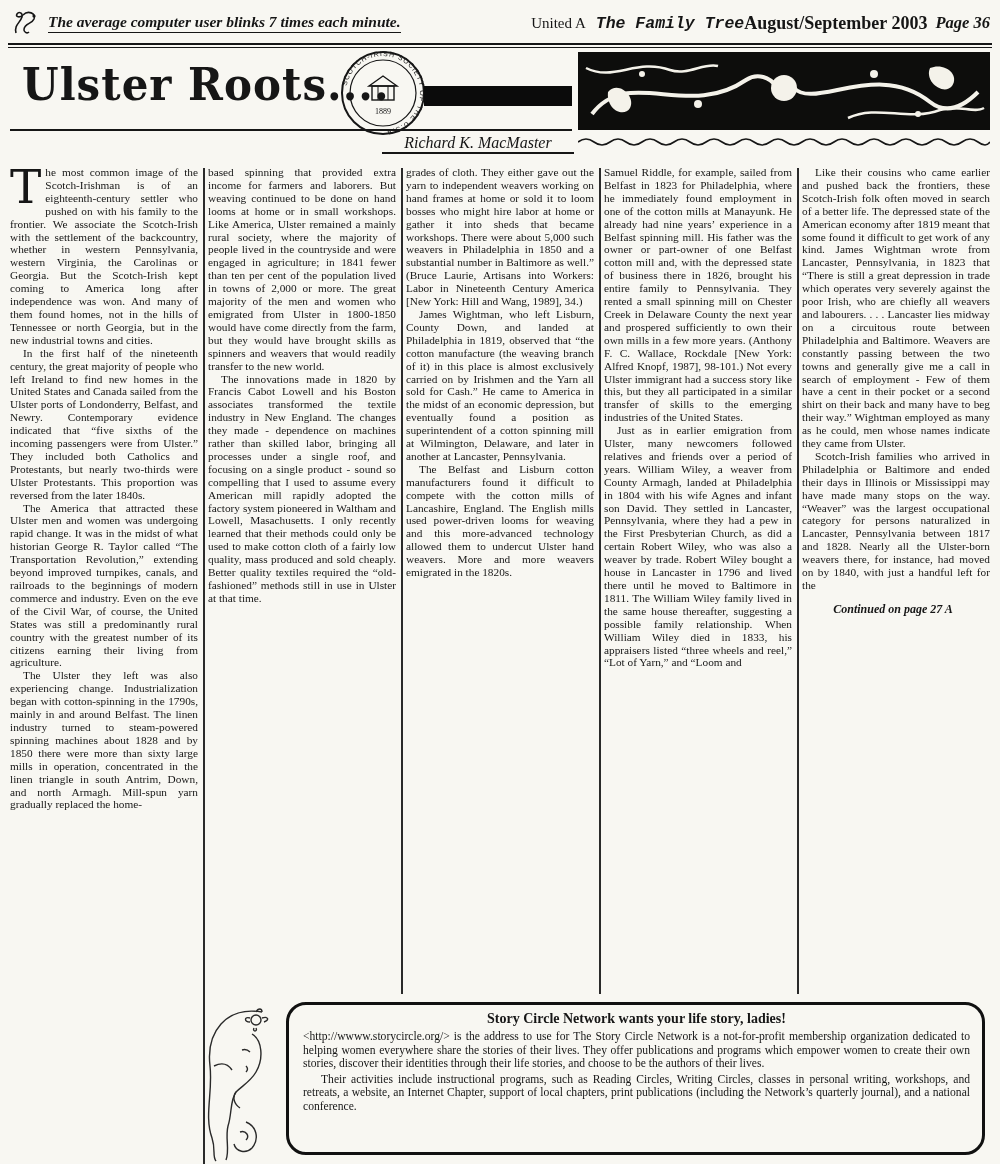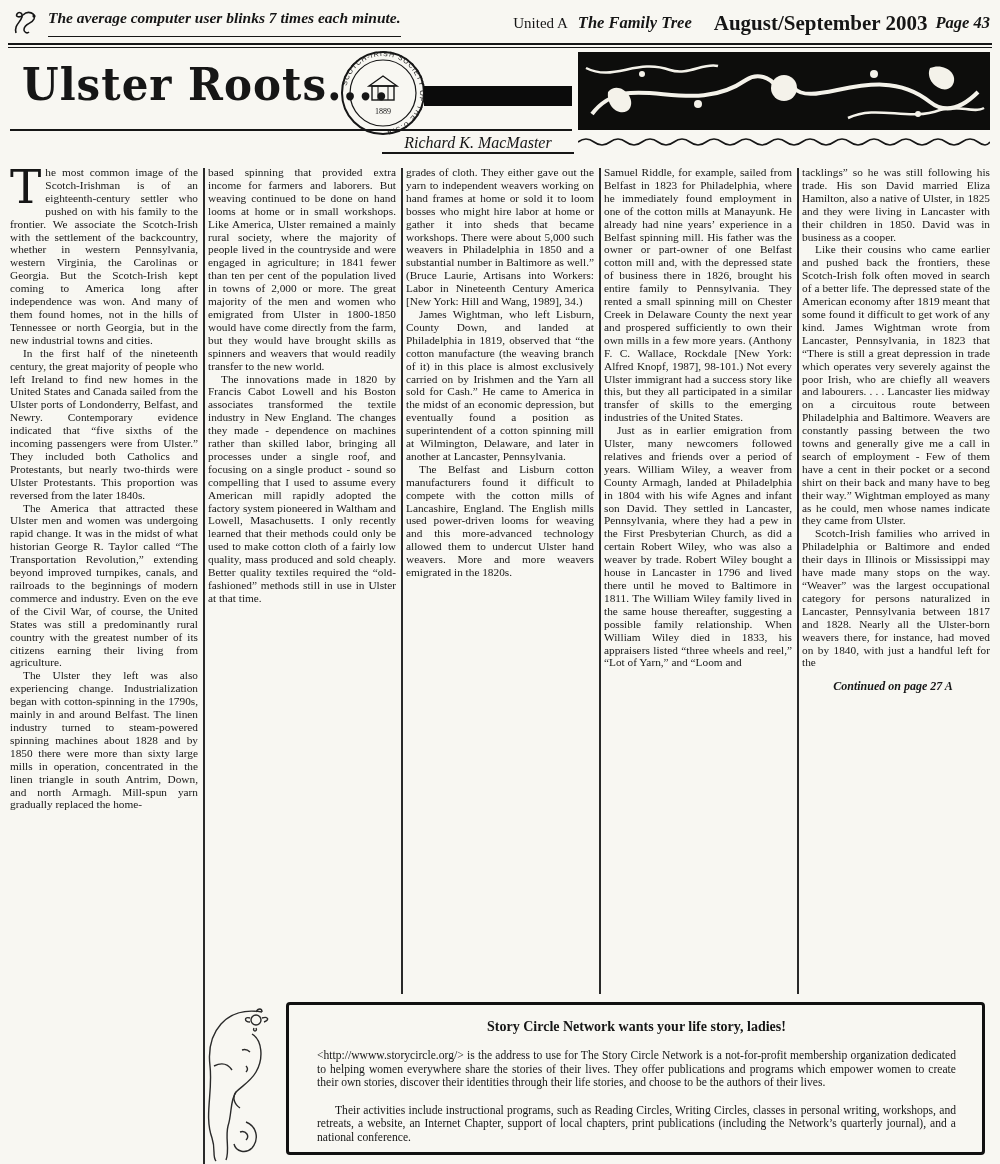--- a/index.html
+++ b/index.html
@@ -5,25 +5,25 @@
   * { box-sizing: border-box; }
   body { margin: 0; background: #888; }
   .page {
     position: relative; width: 1000px; height: 1164px; margin: 0 auto;
     background: #f8f7f2; color: #161616; overflow: hidden;
     font-family: "Liberation Serif", serif;
   }
   
   .topbar { position: absolute; top: 6px; left: 10px; right: 10px; height: 34px; display: flex; align-items: center; }
   .ornament { width: 32px; height: 32px; flex: 0 0 auto; }
-  .tagline { font-style: italic; font-weight: bold; font-size: 15.5px; border-bottom: 1.5px solid #161616; margin-left: 6px; padding-bottom: 9px; }
+  .tagline { font-style: italic; font-weight: bold; font-size: 15.5px; border-bottom: 1.5px solid #161616; margin-left: 6px; padding-bottom: 1px; }
   .topspacer { flex: 1; }
   .section { font-size: 15px; margin-right: 10px; }
-  .pubname { font-weight: bold; font-style: italic; font-size: 16.5px; margin-right: 22px; }
-  .pubdate { font-size: 21px; font-weight: bold; margin-right: 8px; }
+  .pubname { font-weight: bold; font-style: italic; font-size: 16.5px; margin-right: 0; font-family: Liberation Mono, monospace; }
+  .pubdate { font-size: 18px; font-weight: bold; margin-right: 8px; }
   .pagenum { font-weight: bold; font-style: italic; font-size: 16.5px; }
   .header-rule { position: absolute; top: 43px; left: 8px; right: 8px; height: 5px; border-top: 2px solid #161616; border-bottom: 1.5px solid #161616; }
   
   .masthead-title {
     position: absolute; left: 22px; top: 60px; font-family: "DejaVu Serif", serif;
     font-weight: bold; font-size: 42px; letter-spacing: 1px; transform: scaleY(1.05);
   }
   .seal { position: absolute; left: 340px; top: 50px; width: 86px; height: 86px; }
   .blackbar { position: absolute; left: 424px; top: 86px; width: 148px; height: 20px; background: #0b0b0b; }
   .banner { position: absolute; left: 578px; top: 52px; width: 412px; height: 78px; }
@@ -36,44 +36,44 @@
   .col { width: 188px; flex: 0 0 auto; }
   .para { margin: 0; text-indent: 13px; text-align: justify; font-size: 11.3px; line-height: 12.9px; }
   .para.cont { text-indent: 0; }
   .dropcap { float: left; font-size: 47px; line-height: 37px; padding: 2px 4px 0 0; font-family: "DejaVu Serif", serif; }
   .continued { margin: 10px 6px 0 0; text-align: center; font-weight: bold; font-style: italic; font-size: 12px; }
   .vrule { position: absolute; width: 1.5px; background: #2a2a2a; top: 168px; height: 826px; }
   .vrule.ext { top: 994px; height: 170px; }
   
   .story-box {
     position: absolute; left: 286px; top: 1002px; width: 699px; height: 153px;
-    border: 3px solid #111; border-radius: 4px; padding: 12px 12px 4px 14px; background: #f8f7f2;
+    border: 3px solid #111; border-radius: 20px; padding: 4px 12px 4px 14px; background: #f8f7f2;
   }
   .story-title { text-align: center; font-weight: bold; font-size: 14px; margin: 2px 0 3px 0; }
-  .fpara { margin: 14px; text-align: justify; font-size: 11.6px; line-height: 13.6px; }
+  .fpara { margin: 0; text-align: justify; font-size: 11.6px; line-height: 13.6px; }
   .fpara.findent { text-indent: 18px; margin-top: 2px; }
   .woman { position: absolute; left: 190px; top: 1004px; width: 104px; height: 158px; }
 </style>
 </head>
 <body>
 
 <div class="page">
 
   <div class="topbar">
     <svg class="ornament" viewBox="0 0 32 32" fill="none" stroke="#161616" stroke-width="1.6">
       <path d="M6 26 C4 18 10 16 12 10 C13 6 9 4 7 7 C5 10 10 11 13 8"></path>
       <path d="M13 8 C18 3 26 6 24 12 C22 17 15 16 14 22 C13.4 25 17 27 19 25"></path>
       <circle cx="24" cy="9" r="1.6" fill="#161616" stroke="none"></circle>
     </svg>
     <span class="tagline">The average computer user blinks 7 times each minute.</span>
     <span class="topspacer"></span>
     <span class="section">United A</span>
     <span class="pubname">The Family Tree</span>
     <span class="pubdate">August/September 2003</span>
-    <span class="pagenum">Page 43</span>
+    <span class="pagenum">Page 36</span>
   </div>
   <div class="header-rule"></div>
 
   <div class="masthead-title">Ulster Roots....</div>
 
   <svg class="seal" viewBox="0 0 86 86">
     <circle cx="43" cy="43" r="41" fill="none" stroke="#161616" stroke-width="2"></circle>
     <circle cx="43" cy="43" r="33" fill="none" stroke="#161616" stroke-width="1.2"></circle>
     <defs>
         <path id="sealcirc" d="M43,80 A37,37 0 1,1 43.01,80"></path>
@@ -127,21 +127,20 @@
         <p class="para cont">grades of cloth.  They either gave out the yarn to independent weavers working on hand frames at home or sold it to loom bosses who might hire labor at home or gather it into sheds that became workshops. There were about 5,000 such weavers in Philadelphia in 1850 and a substantial number in Baltimore as well.” (Bruce Laurie, Artisans into Workers: Labor in Nineteenth Century America [New York: Hill and Wang, 1989], 34.)</p>
         <p class="para">James Wightman, who left Lisburn, County Down, and landed at Philadelphia in 1819, observed that “the cotton manufacture (the weaving branch of it) in this place is almost exclusively carried on by Irishmen and the Yarn all sold for Cash.”  He came to America in the midst of an economic depression, but eventually found a position as superintendent of a cotton spinning mill at Wilmington, Delaware, and later in another at Lancaster, Pennsylvania.</p>
         <p class="para">The Belfast and Lisburn cotton manufacturers found it difficult to compete with the cotton mills of Lancashire, England.  The English mills used power-driven looms for weaving and this more-advanced technology allowed them to undercut Ulster hand weavers.  More and more weavers emigrated in the 1820s.</p>
       </div>
     <div class="col">
         <p class="para cont">Samuel Riddle, for example, sailed from Belfast in 1823 for Philadelphia, where he immediately found employment in one of the cotton mills at Manayunk.  He already had nine years’ experience in a Belfast spinning mill.  His father was the owner or part-owner of one Belfast cotton mill and, with the depressed state of business there in 1826, brought his entire family to Pennsylvania.  They rented a small spinning mill on Chester Creek in Delaware County the next year and prospered sufficiently to own their own mills in a few more years. (Anthony F. C. Wallace, Rockdale [New York: Alfred Knopf, 1987], 98-101.)  Not every Ulster immigrant had a success story like this, but they all participated in a similar transfer of skills to the emerging industries of the United States.</p>
         <p class="para">Just as in earlier emigration from Ulster, many newcomers followed relatives and friends over a period of years. William Wiley, a weaver from County Armagh, landed at Philadelphia in 1804 with his wife Agnes and infant son David.  They settled in Lancaster, Pennsylvania, where they had a pew in the First Presbyterian Church, as did a certain Robert Wiley, who was also a weaver by trade.  Robert Wiley bought a house in Lancaster in 1796 and lived there until he moved to Baltimore in 1811.  The William Wiley family lived in the same house thereafter, suggesting a possible family relationship.  When William Wiley died in 1833, his appraisers listed “three wheels and reel,” “Lot of Yarn,” and “Loom and</p>
       </div>
     <div class="col">
       <div>
-          <p class="para cont">tacklings” so he was still following his trade.  His son David married Eliza Hamilton, also a native of Ulster, in 1825 and they were living in Lancaster with their children in 1850.  David was in business as a cooper.</p>
           <p class="para">Like their cousins who came earlier and pushed back the frontiers, these Scotch-Irish folk often moved in search of a better life.  The depressed state of the American economy after 1819 meant that some found it difficult to get work of any kind.  James Wightman wrote from Lancaster, Pennsylvania, in 1823 that “There is still a great depression in trade which operates very severely against the poor Irish, who are chiefly all weavers and labourers. . . . Lancaster lies midway on a circuitous route between Philadelphia and Baltimore.  Weavers are constantly passing between the two towns and generally give me a call in search of employment - Few of them have a cent in their pocket or a second shirt on their back and many have to beg their way.”  Wightman employed as many as he could, men whose names indicate they came from Ulster.</p>
           <p class="para">Scotch-Irish families who arrived in Philadelphia or Baltimore and ended their days in Illinois or Mississippi may have made many stops on the way. “Weaver” was the largest occupational category for persons naturalized in Lancaster, Pennsylvania between 1817 and 1828. Nearly all the Ulster-born weavers there, for instance, had moved on by 1840, with just a handful left for the</p>
         </div>
       <p class="continued">Continued on page 27 A</p>
     </div>
   </div>
 
   <div class="vrule" style="left:203px;"></div>
   <div class="vrule ext" style="left:203px;"></div>
   <div class="vrule" style="left:401px;"></div>

